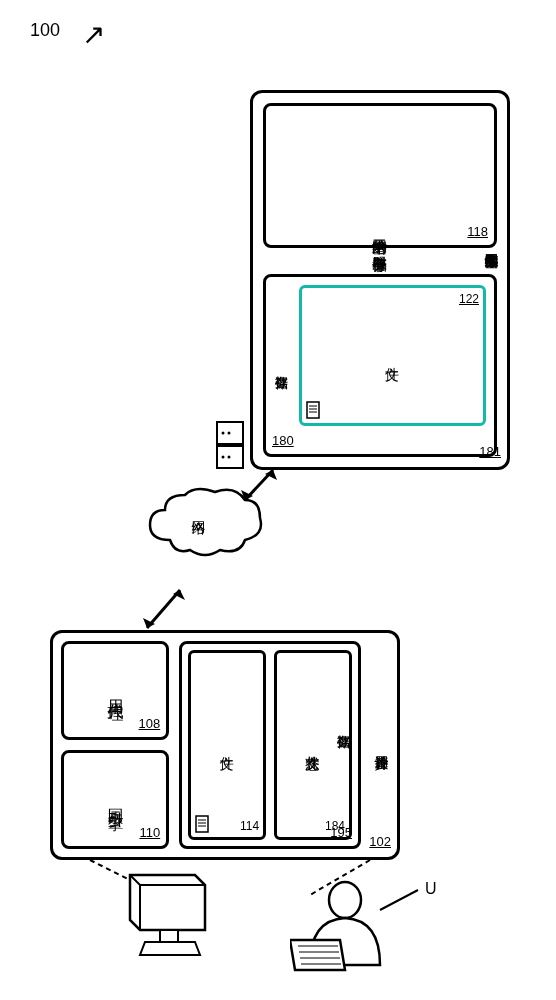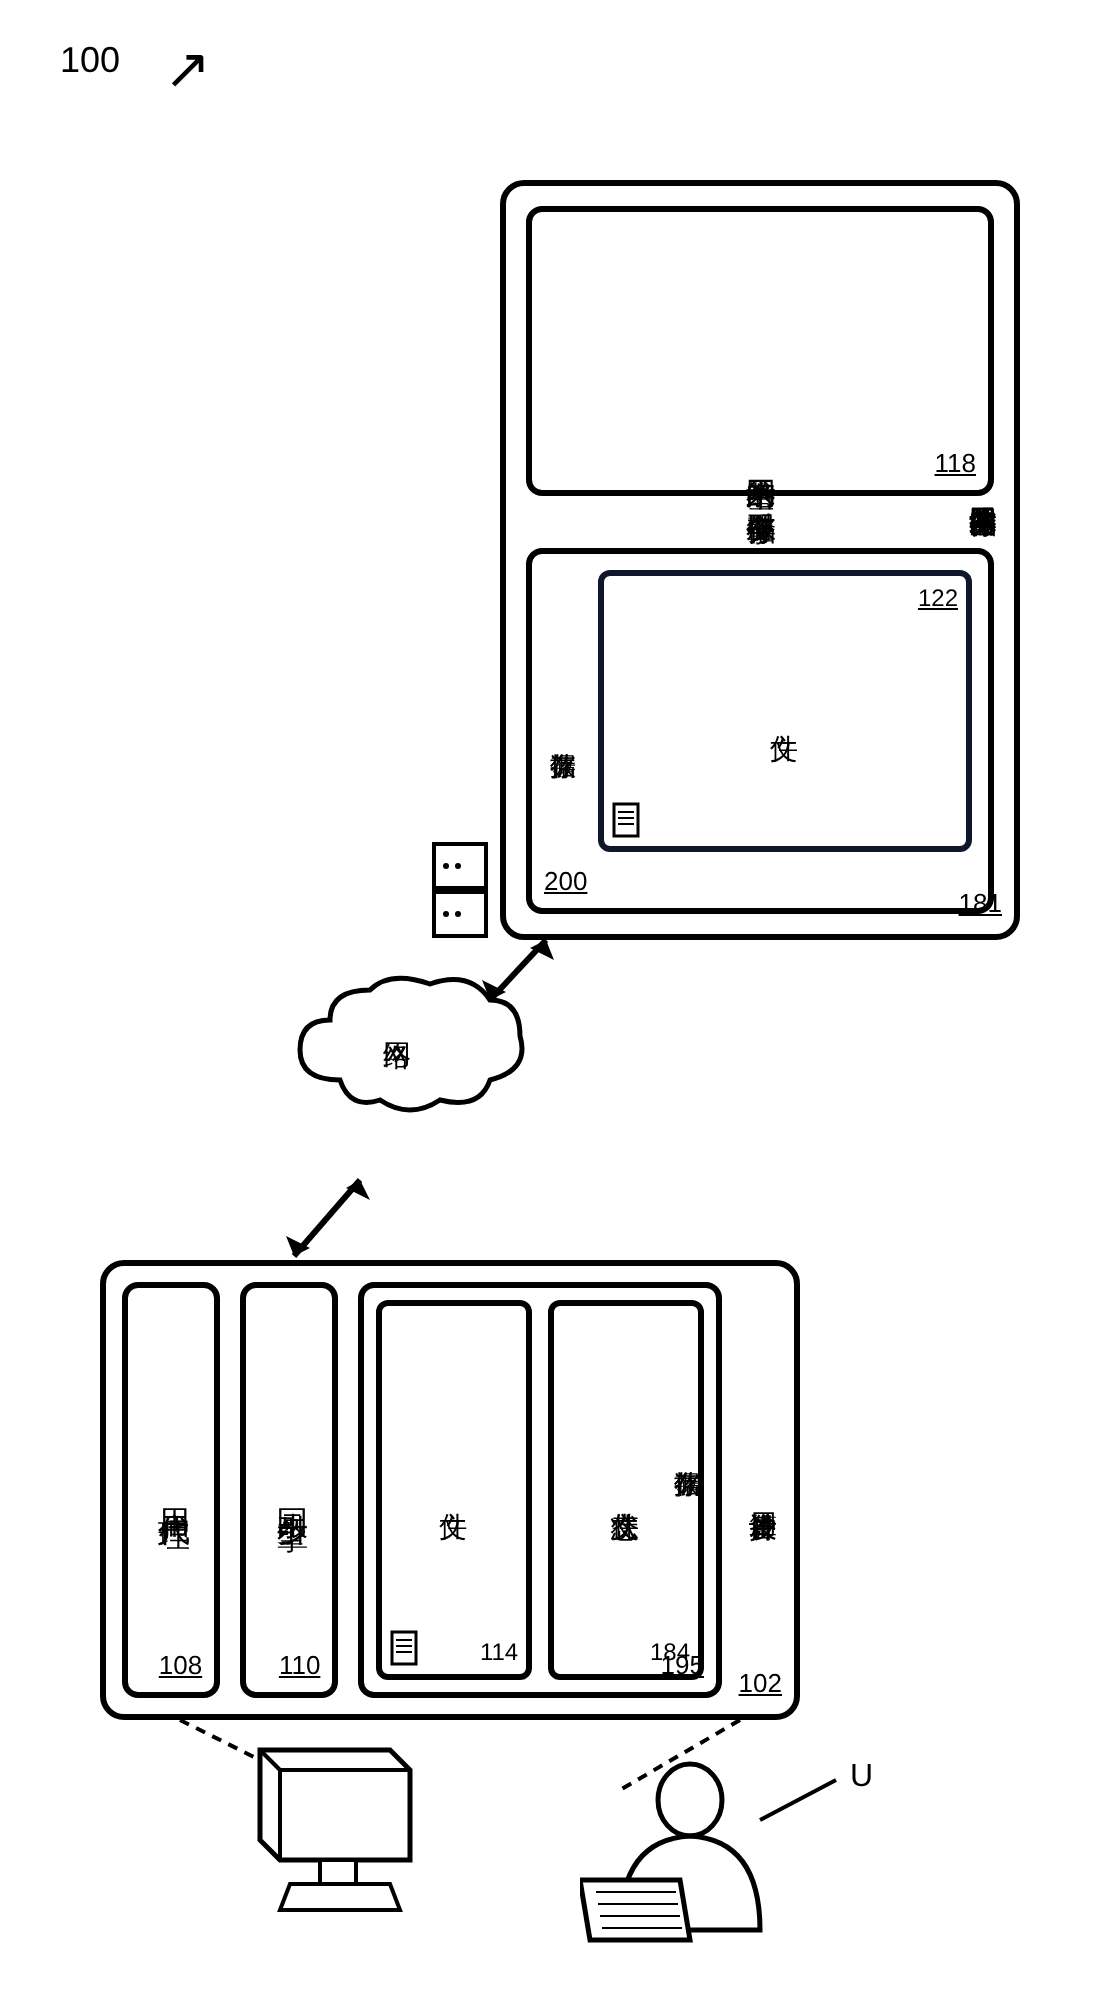--- a/index.html
+++ b/index.html
@@ -44,21 +44,21 @@
       flex-direction: column;
     }
     .user-device-inner {
       display: flex;
       flex: 1;
       padding: 8px;
       gap: 10px;
     }
     .ud-col {
       display: flex;
-      flex-direction: row;
+      flex-direction: column;
       gap: 10px;
       flex: 1;
       text-align: right;
     }
     .small-box {
       border: 3px solid #000;
       border-radius: 8px;
       display: flex;
       align-items: center;
       justify-content: center;
@@ -197,21 +197,21 @@
     .server-storage {
       border: 3px solid #000;
       border-radius: 8px;
       flex: 1;
       position: relative;
       display: flex;
       flex-direction: column;
       padding: 8px;
     }
     .server-file {
-      border: 3px solid #0f172a;
+      border: 3px solid #14b8a6;
       border-radius: 6px;
       margin-left: 25px;
       flex: 1;
       position: relative;
       display: flex;
       align-items: center;
       justify-content: center;
       margin-bottom: 20px;
     }
     .server-file .vtext {
@@ -311,21 +311,21 @@
           <span class="vtext">文件</span>
           <span class="num">122</span>
           <svg class="file-icon" width="14" height="18">
               <rect x="1" y="1" width="12" height="16" fill="#fff" stroke="#000" stroke-width="1.5"></rect>
               <line x1="3" y1="5" x2="11" y2="5" stroke="#000"></line>
               <line x1="3" y1="8" x2="11" y2="8" stroke="#000"></line>
               <line x1="3" y1="11" x2="11" y2="11" stroke="#000"></line>
             </svg>
         </div>
         <span class="ds-label" style="position:absolute;left:4px;top:50%;transform:translateY(-50%)">数据存储</span>
-        <span class="ds-num" style="left:6px;right:auto">200</span>
+        <span class="ds-num" style="left:6px;right:auto">180</span>
       </div>
     </div>
     <span class="server-label">基于网络的存储服务器</span>
     <span class="server-num">181</span>
   </div>
 
   <svg class="server-icon" width="30" height="50">
     <rect x="2" y="2" width="26" height="22" fill="#fff" stroke="#000" stroke-width="2"></rect>
     <rect x="2" y="26" width="26" height="22" fill="#fff" stroke="#000" stroke-width="2"></rect>
     <circle cx="8" cy="13" r="1.5" fill="#000"></circle>

